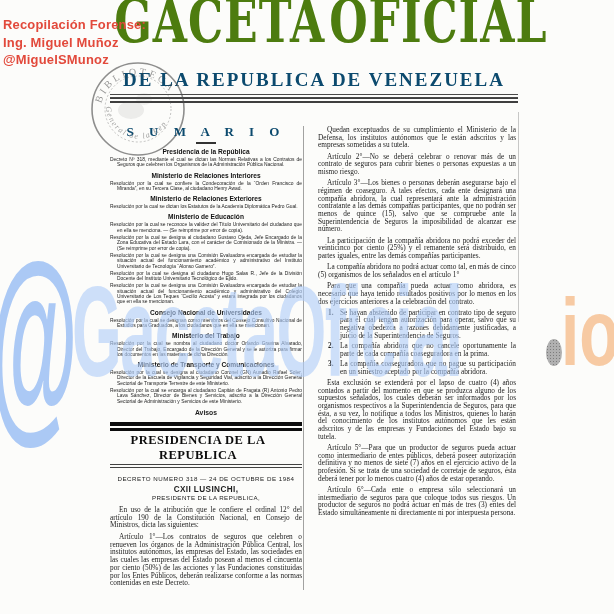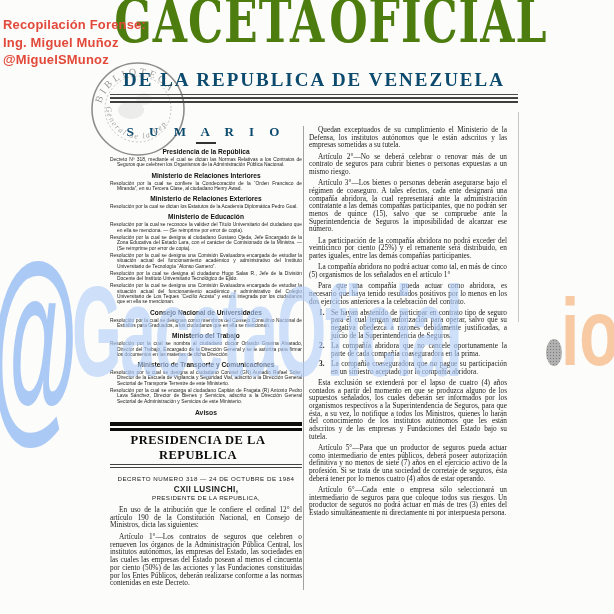--- a/index.html
+++ b/index.html
@@ -23,21 +23,21 @@
   .edition{
     display:flex;justify-content:space-between;align-items:center;
     font-family:"Liberation Serif",serif;font-weight:bold;font-size:10.5px;
     padding:2px 2px 1px 2px;color:#141414;
   }
   .thick-rule{border-top:1px solid #2a2a2a;border-bottom:2px solid #2a2a2a;height:2px;opacity:.9;}
   
   .col-divider{position:absolute;left:303px;top:126px;width:1px;height:464px;background:#8b8b8b;opacity:.8;}
   .page-edge{position:absolute;left:518px;top:112px;width:1px;height:210px;background:#9a9a9a;opacity:.55;}
   .leftcol{position:absolute;left:110px;top:124px;width:192px;}
-  .rightcol{position:absolute;left:309px;top:126px;width:198px;}
+  .rightcol{position:absolute;left:318px;top:126px;width:198px;}
   
   .sum-head{font-family:"Liberation Serif",serif;font-weight:bold;font-size:13px;letter-spacing:6px;text-align:center;color:#0c4a6e;}
   .sum-head-rule{width:20px;border-top:2px solid #333;margin:2px auto 2px auto;}
   .sum-title{font-weight:bold;font-size:6.6px;text-align:center;margin:4px 0 2px 0;color:#111;}
   .sum-item{
     font-size:4.9px;line-height:5.3px;text-align:justify;margin:0 0 2px 0;
     padding-left:7px;text-indent:-7px;color:#222;
   }
   
   .avisos{font-weight:bold;font-size:6.8px;text-align:center;margin:5px 0 6px 0;}

